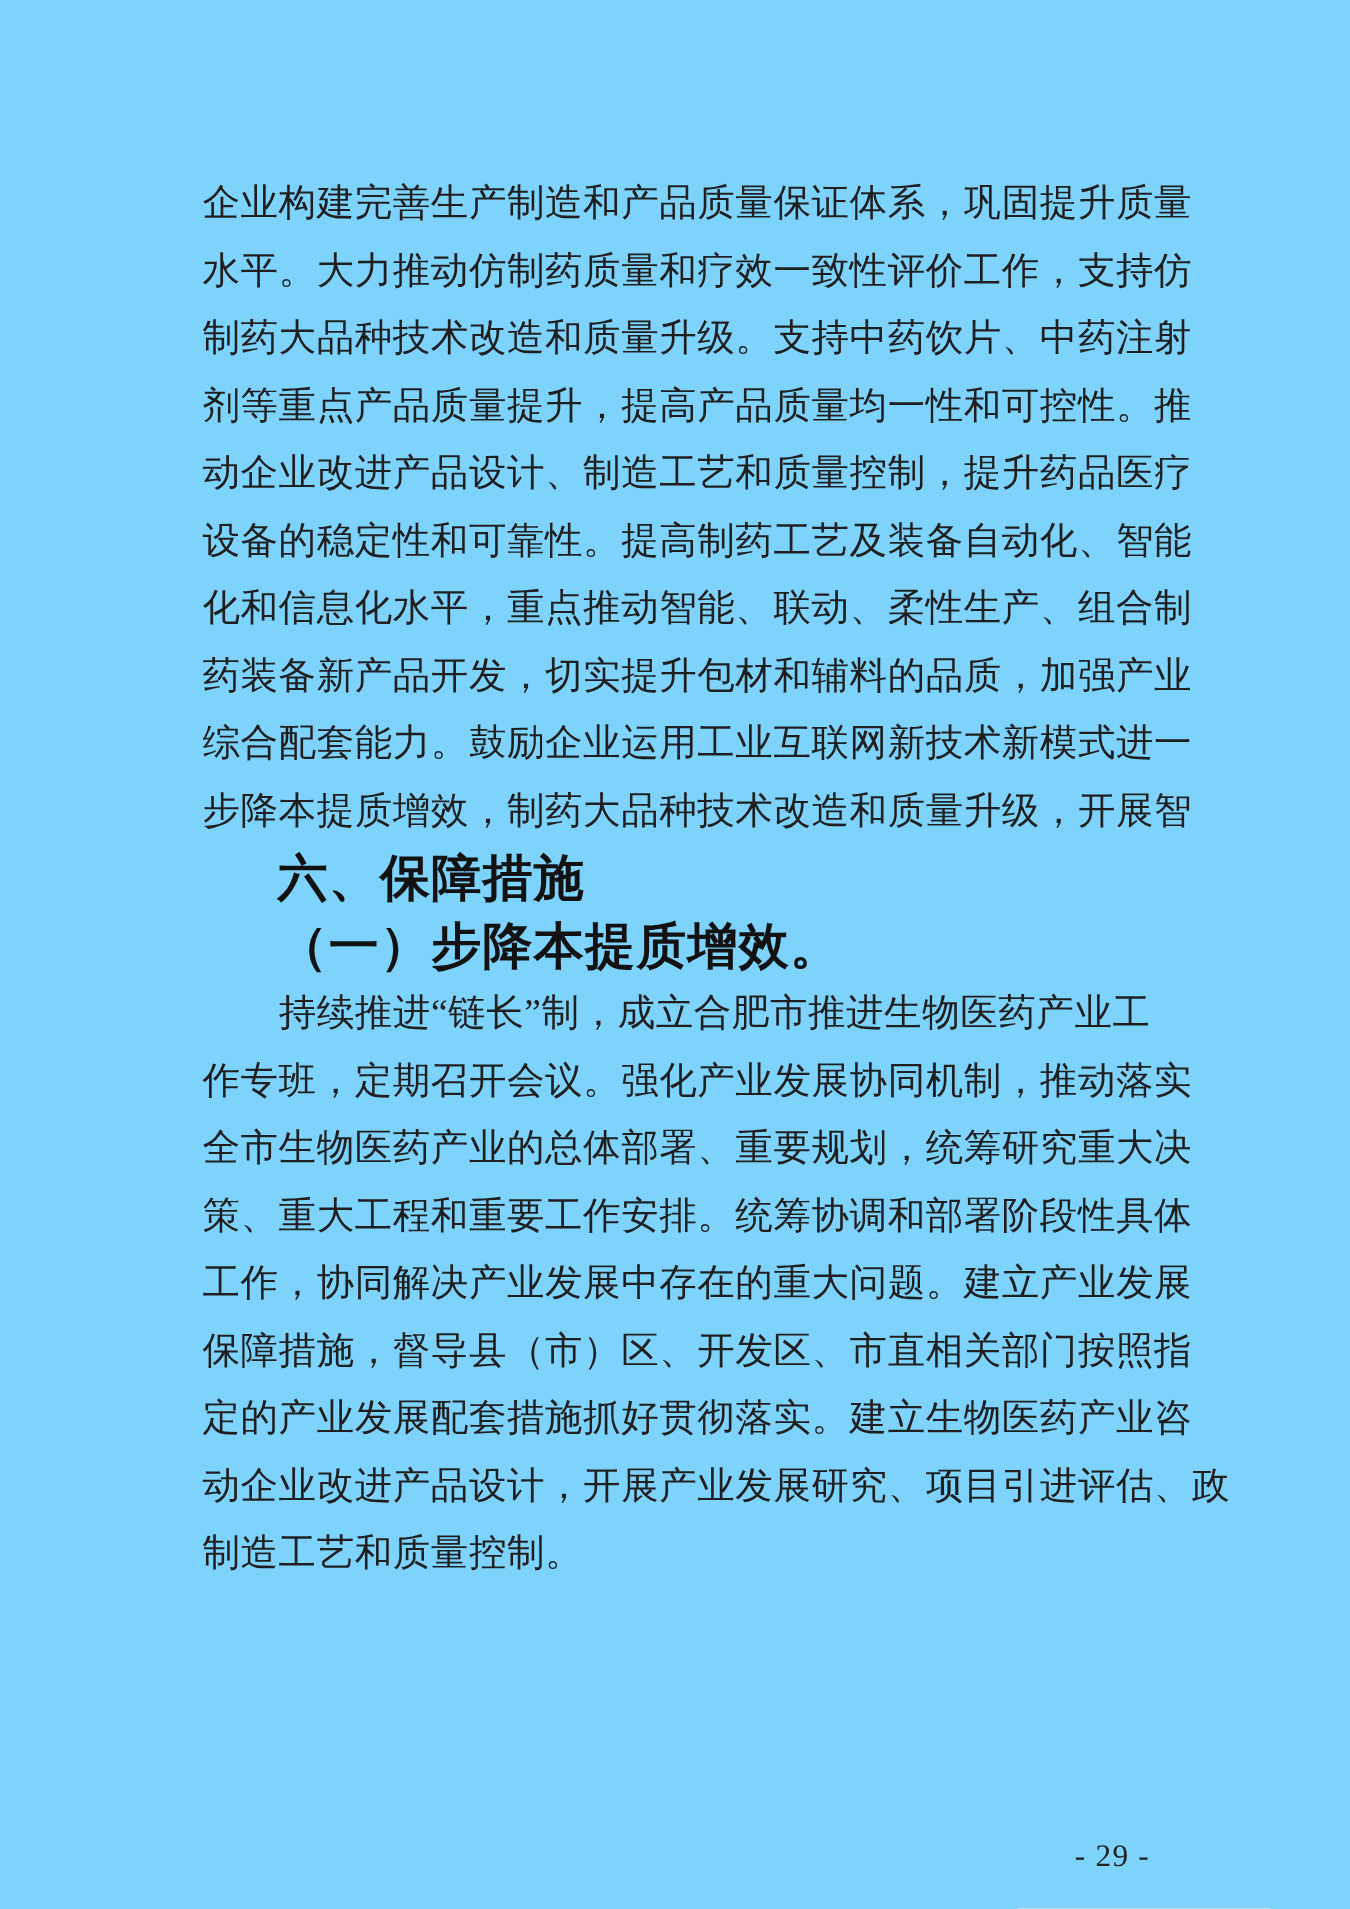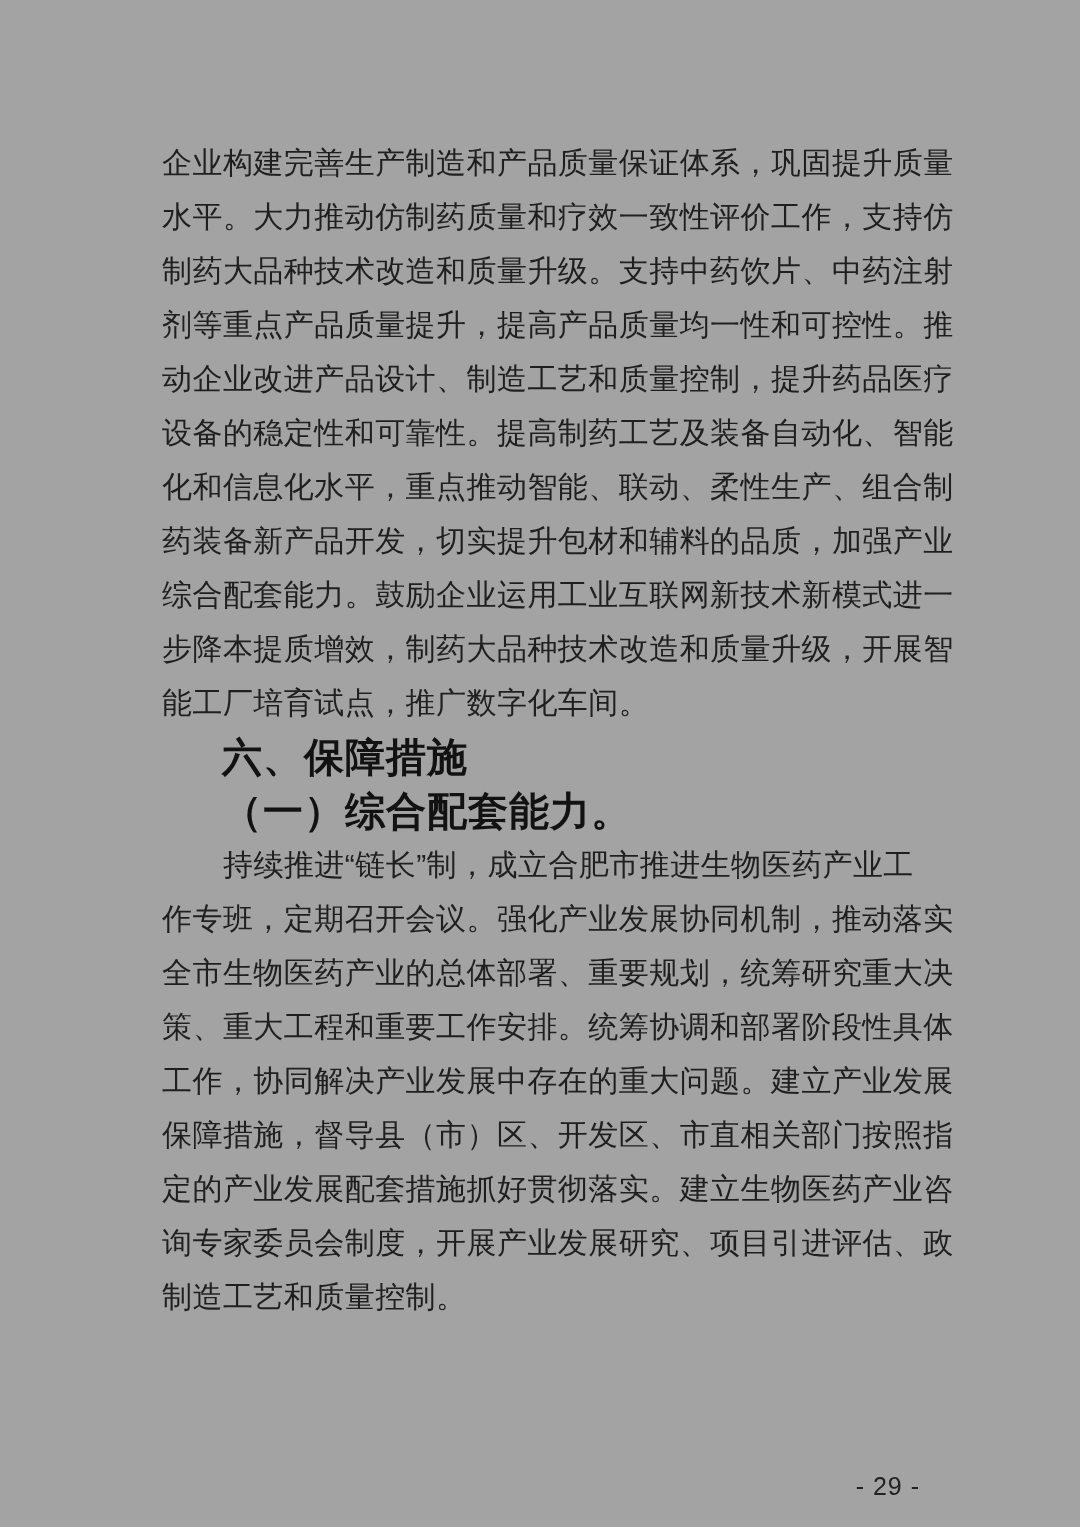--- a/index.html
+++ b/index.html
@@ -4,23 +4,23 @@
 <style>
   html, body {
     margin: 0;
     padding: 0;
     background: #ffffff;
   }
   .page {
     position: relative;
     width: 1080px;
     height: 1527px;
-    background: #a3a3a3;
+    background: #7dd3fc;
     color: #1f1f1f;
-    font-family: Liberation Sans, sans-serif;
+    font-family: Liberation Serif, serif;
     overflow: hidden;
   }
   .content {
     position: absolute;
     left: 162px;
     top: 136px;
     width: 770px;
   }
   .para {
     font-size: 30px;
@@ -65,35 +65,34 @@
         <div>企业构建完善生产制造和产品质量保证体系，巩固提升质量</div>
         <div>水平。大力推动仿制药质量和疗效一致性评价工作，支持仿</div>
         <div>制药大品种技术改造和质量升级。支持中药饮片、中药注射</div>
         <div>剂等重点产品质量提升，提高产品质量均一性和可控性。推</div>
         <div>动企业改进产品设计、制造工艺和质量控制，提升药品医疗</div>
         <div>设备的稳定性和可靠性。提高制药工艺及装备自动化、智能</div>
         <div>化和信息化水平，重点推动智能、联动、柔性生产、组合制</div>
         <div>药装备新产品开发，切实提升包材和辅料的品质，加强产业</div>
         <div>综合配套能力。鼓励企业运用工业互联网新技术新模式进一</div>
         <div>步降本提质增效，制药大品种技术改造和质量升级，开展智</div>
-        <div>能工厂培育试点，推广数字化车间。</div>
       </div>
 
     <div class="heading">六、保障措施</div>
 
-    <div class="heading">（一）综合配套能力。</div>
+    <div class="heading">（一）步降本提质增效。</div>
 
     <div class="para indent-first">
         <div>持续推进“链长”制，成立合肥市推进生物医药产业工</div>
         <div>作专班，定期召开会议。强化产业发展协同机制，推动落实</div>
         <div>全市生物医药产业的总体部署、重要规划，统筹研究重大决</div>
         <div>策、重大工程和重要工作安排。统筹协调和部署阶段性具体</div>
         <div>工作，协同解决产业发展中存在的重大问题。建立产业发展</div>
         <div>保障措施，督导县（市）区、开发区、市直相关部门按照指</div>
         <div>定的产业发展配套措施抓好贯彻落实。建立生物医药产业咨</div>
-        <div>询专家委员会制度，开展产业发展研究、项目引进评估、政</div>
+        <div>动企业改进产品设计，开展产业发展研究、项目引进评估、政</div>
         <div>制造工艺和质量控制。</div>
       </div>
 
   </div>
 
   <div class="page-number">- 29 -</div>
 </div>
 
 </body></html>

